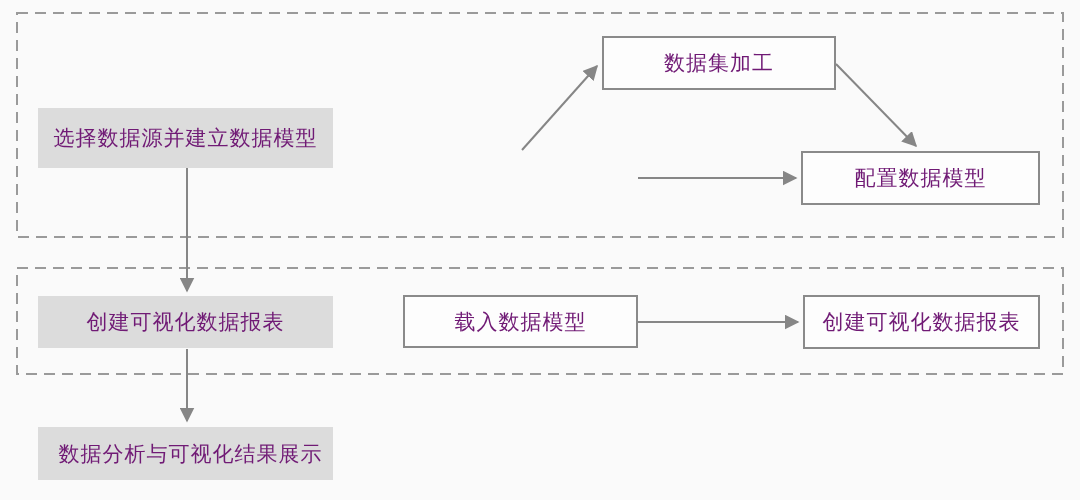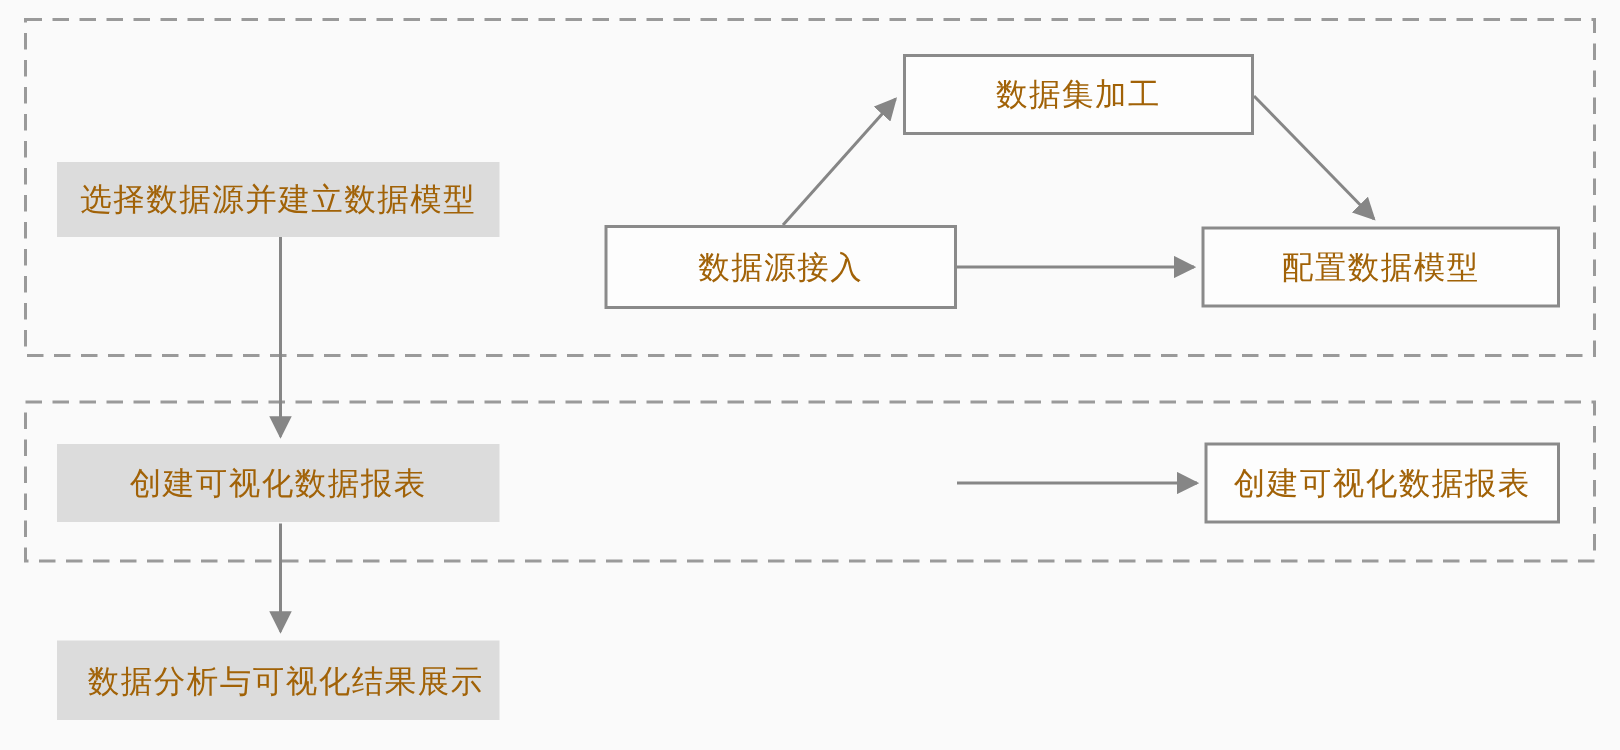--- a/index.html
+++ b/index.html
@@ -23,34 +23,34 @@
     height: 500px;
   }
   .node {
     position: absolute;
     box-sizing: border-box;
     display: flex;
     align-items: center;
     justify-content: center;
     font-size: 21px;
     letter-spacing: 1px;
-    color: #a16207;
+    color: #701a75;
     text-align: center;
     white-space: nowrap;
   }
   .node.filled {
     background: #dcdcdc;
     border: none;
   }
   .node.outlined {
     background: #fdfdfd;
     border: 2px solid #8a8a8a;
   }
   
-  #n-select-source  { left: 38px;  top: 108px; width: 295px; height: 50px; }
+  #n-select-source  { left: 38px;  top: 108px; width: 295px; height: 60px; }
   #n-create-report  { left: 38px;  top: 296px; width: 295px; height: 52px; font-family: Liberation Mono, monospace; }
   #n-result-display { left: 38px;  top: 427px; width: 295px; height: 53px; padding-left: 10px; }
   
   #n-source-access    { left: 403px; top: 150px; width: 235px; height: 56px; }
   #n-dataset-process  { left: 602px; top: 36px;  width: 234px; height: 54px; }
   #n-config-model     { left: 801px; top: 151px; width: 239px; height: 54px; }
   #n-load-model       { left: 403px; top: 295px; width: 235px; height: 53px; }
   #n-config-report    { left: 803px; top: 295px; width: 237px; height: 54px; }
 </style>
 </head>
@@ -77,22 +77,22 @@
 
     <line x1="638" y1="322" x2="798" y2="322" stroke="#868686" stroke-width="2" marker-end="url(#arrowhead)"></line>
   </svg>
 
   <div id="n-select-source" class="node filled">选择数据源并建立数据模型</div>
 
   <div id="n-create-report" class="node filled">创建可视化数据报表</div>
 
   <div id="n-result-display" class="node filled">数据分析与可视化结果展示</div>
 
-  <div id="n-source-access" class="node outlined">数据源接入</div>
 
   <div id="n-dataset-process" class="node outlined">数据集加工</div>
 
   <div id="n-config-model" class="node outlined">配置数据模型</div>
 
+  <div id="n-load-model" class="node outlined">载入数据模型</div>
 
   <div id="n-config-report" class="node outlined">创建可视化数据报表</div>
 
 </div>
 
 </body></html>

